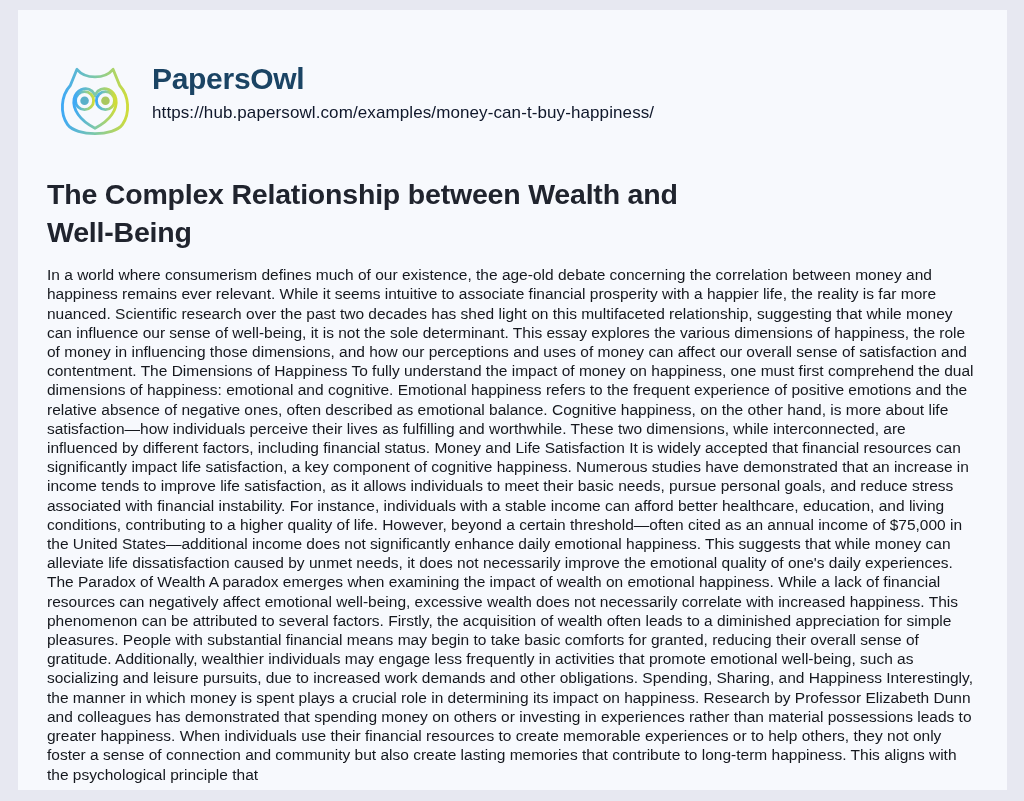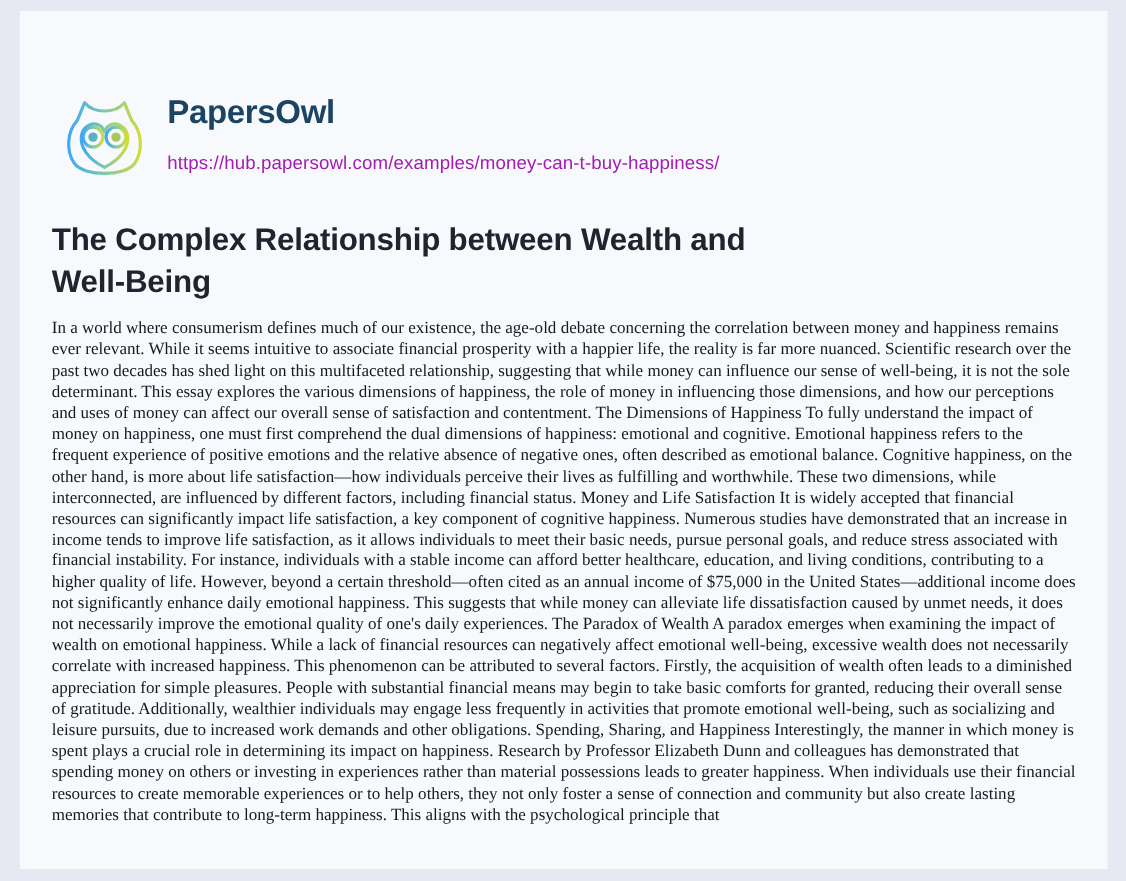--- a/index.html
+++ b/index.html
@@ -9,21 +9,21 @@
     font-family: "Liberation Sans", sans-serif;
     overflow: hidden;
   }
   .card {
     position: absolute;
     left: 18px;
     top: 10px;
     width: 989px;
     height: 780px;
     background: #f7f9fd;
-    padding: 71px 29px 0 29px;
+    padding: 47px 29px 0 29px;
   }
   .site-header {
     display: flex;
     align-items: flex-start;
     gap: 9px;
   }
   .logo-wrap {
     width: 96px;
     height: 95px;
     flex: 0 0 auto;
@@ -33,41 +33,41 @@
   .header-text { padding-top: 3px; }
   .brand {
     font-size: 30px;
     font-weight: bold;
     letter-spacing: -0.3px;
     color: #1b4464;
     line-height: 1.25;
   }
   .source-url {
     display: inline-block;
-    margin-top: 17px;
+    margin-top: 5px;
     font-size: 17px;
     font-weight: 400;
-    color: #a21caf;
+    color: #0f172a;
     text-decoration: none;
     letter-spacing: 0.1px;
     cursor: pointer;
   }
   .article-title {
     margin-top: 25px;
     max-width: 700px;
     font-size: 28.5px;
     font-weight: 700;
     line-height: 1.32;
     color: #20242e;
     letter-spacing: -0.2px;
   }
   .article-body {
     margin-top: 14px;
     width: 931px;
-    font-family: Liberation Serif, serif;
+    font-family: Liberation Sans, sans-serif;
     font-size: 15.5px;
     line-height: 19.2px;
     color: #15181e;
     text-align: left;
   }
 </style>
 </head>
 <body>
 
 <div class="card">

